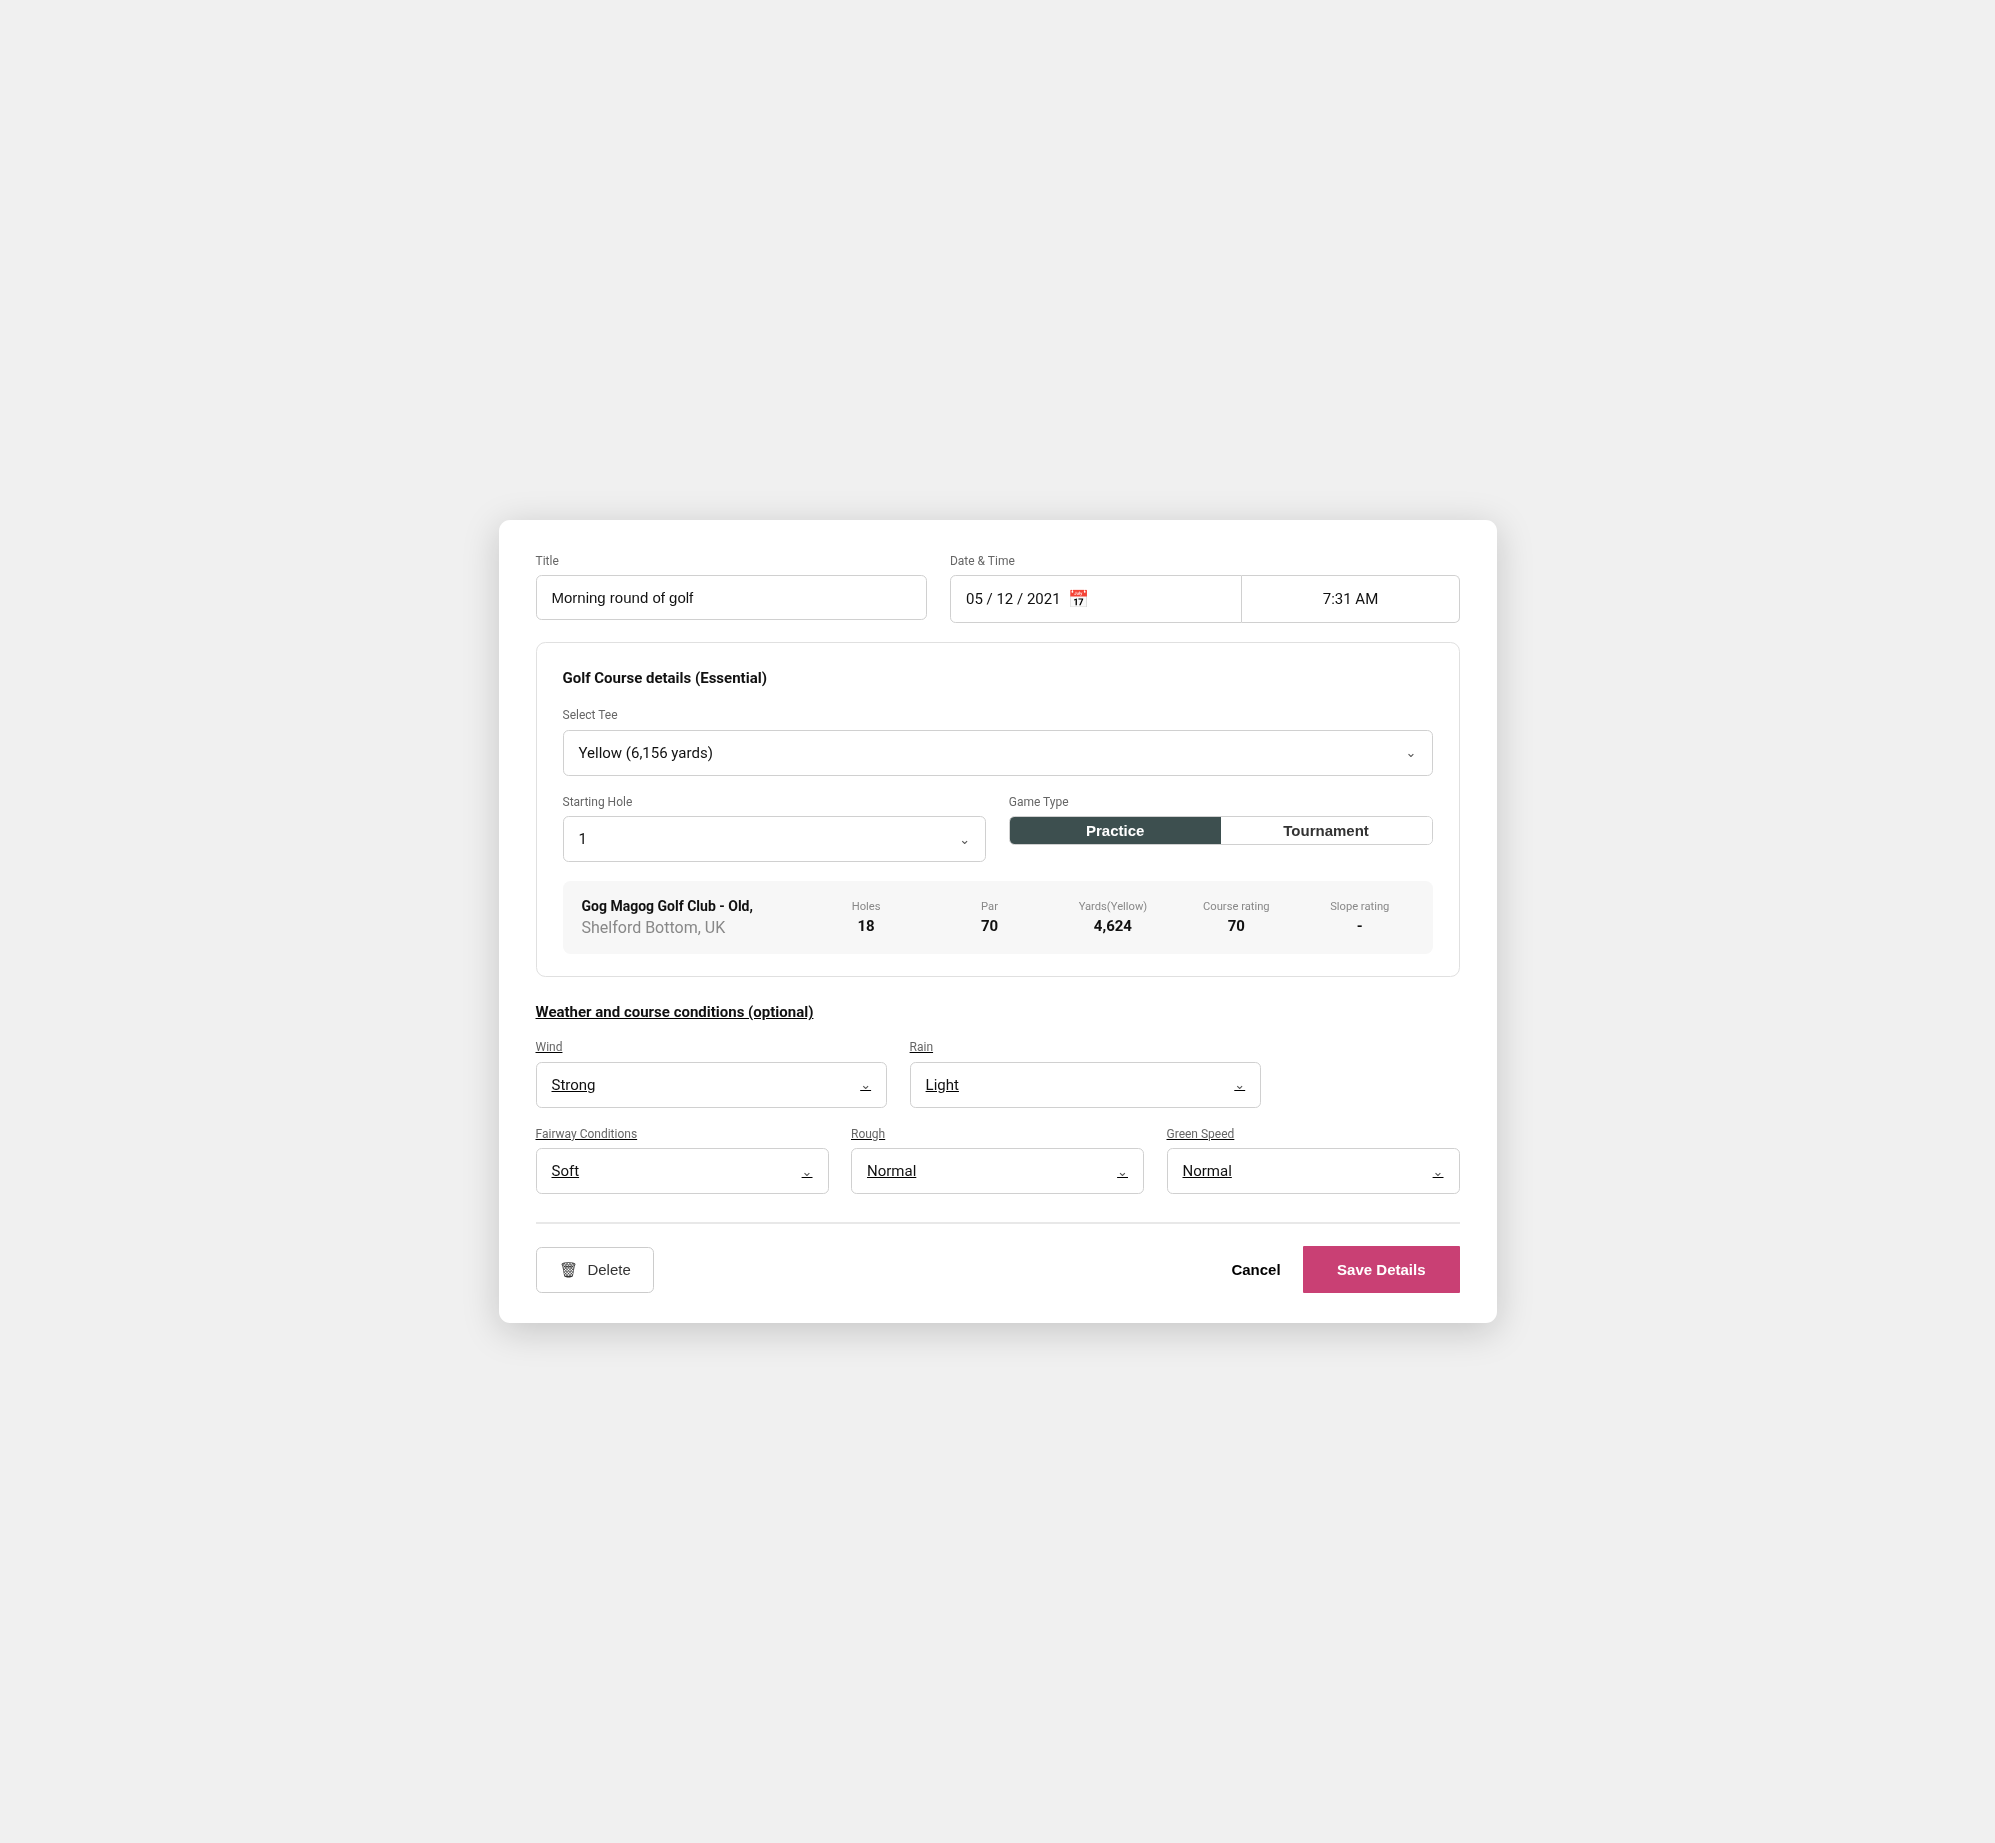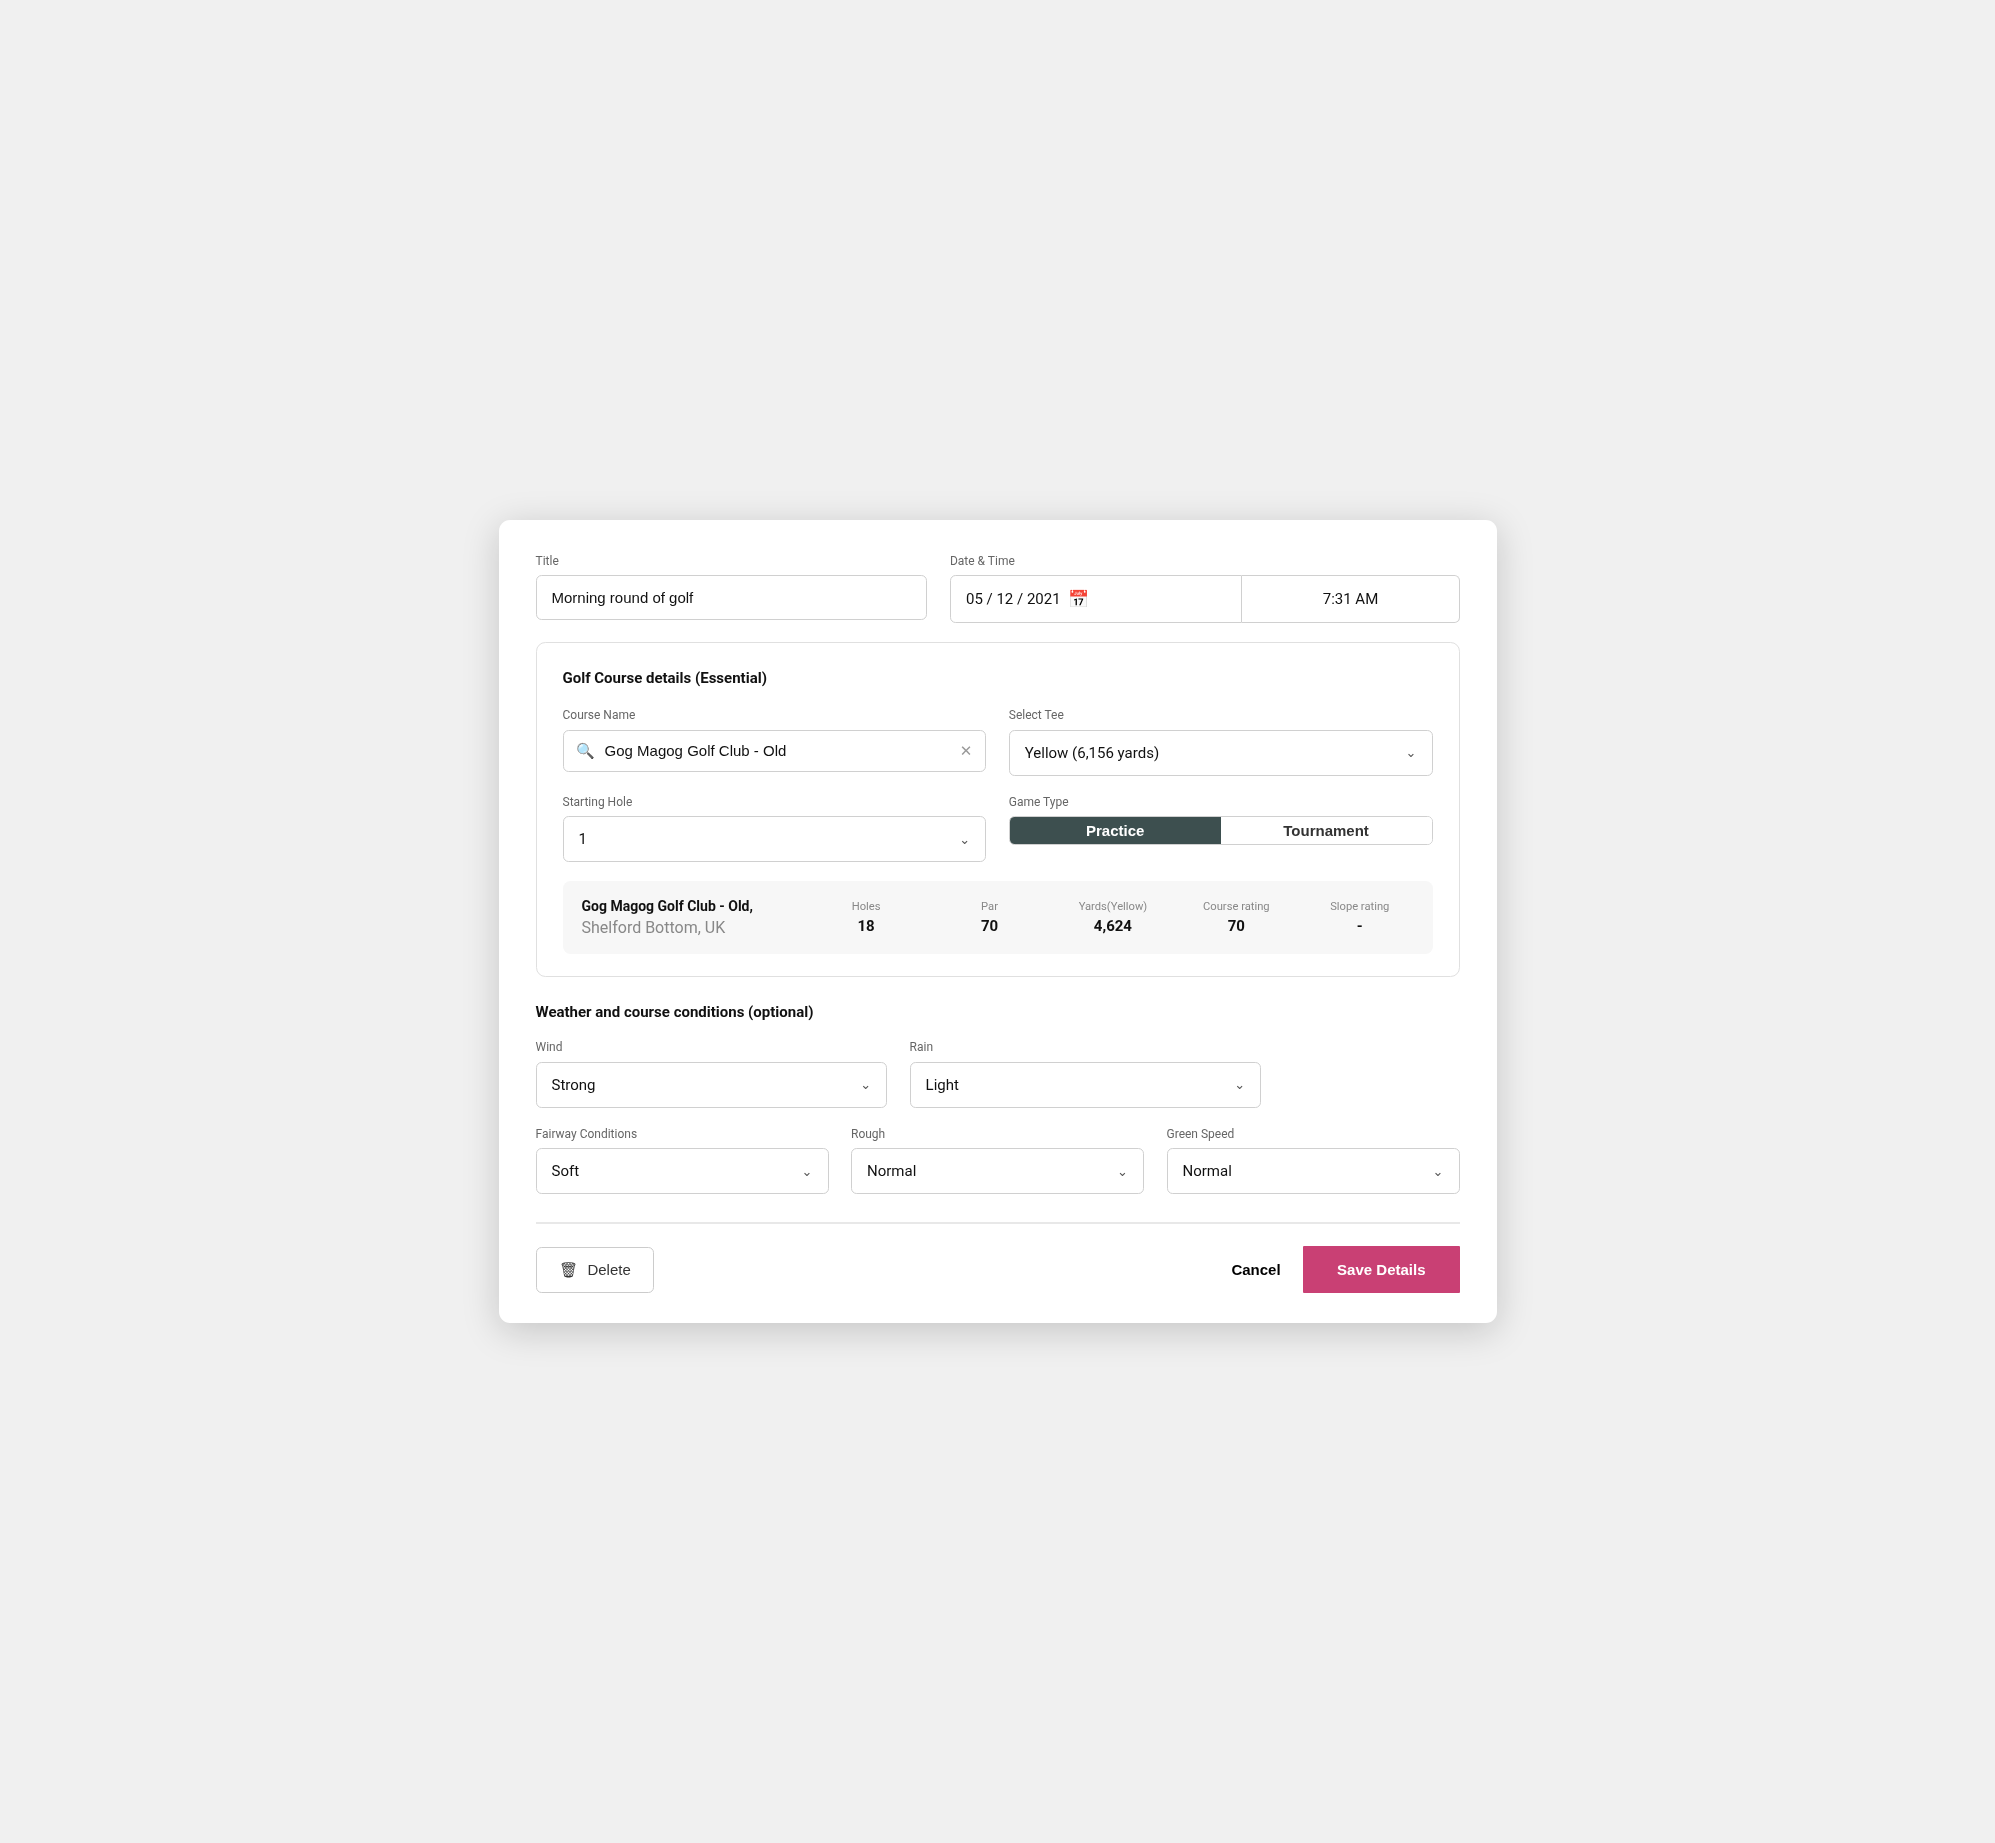--- a/index.html
+++ b/index.html
@@ -207,20 +207,21 @@
       color: #111;
     }
     .section-title-plain {
       font-size: 15px;
       font-weight: 700;
       color: #111;
       margin-bottom: 19px;
     }
     .weather-section {
       margin-bottom: 28px;
+      text-decoration: underline;
     }
     .footer-row {
       display: flex;
       align-items: center;
       justify-content: space-between;
       margin-top: 7.5px;
     }
     .delete-btn {
       display: flex;
       align-items: center;
@@ -284,28 +285,20 @@
           <span>7:31 AM</span>
         </div>
       </div>
     </div>
   </div>
 
   <div class="section-card">
     <div class="section-title">Golf Course details (Essential)</div>
 
     <div class="form-row">
-      <div class="form-group">
-        <label class="form-label">Course Name</label>
-        <div class="course-name-wrapper">
-          <span class="search-icon">🔍</span>
-          <input class="course-name-input" type="text" value="Gog Magog Golf Club - Old" style="">
-          <span class="clear-icon">✕</span>
-        </div>
-      </div>
       <div class="form-group">
         <label class="form-label">Select Tee</label>
         <div class="select-wrapper">
           <span>Yellow (6,156 yards)</span>
           <span class="chevron-icon">⌄</span>
         </div>
       </div>
     </div>
 
     <div class="form-row">

